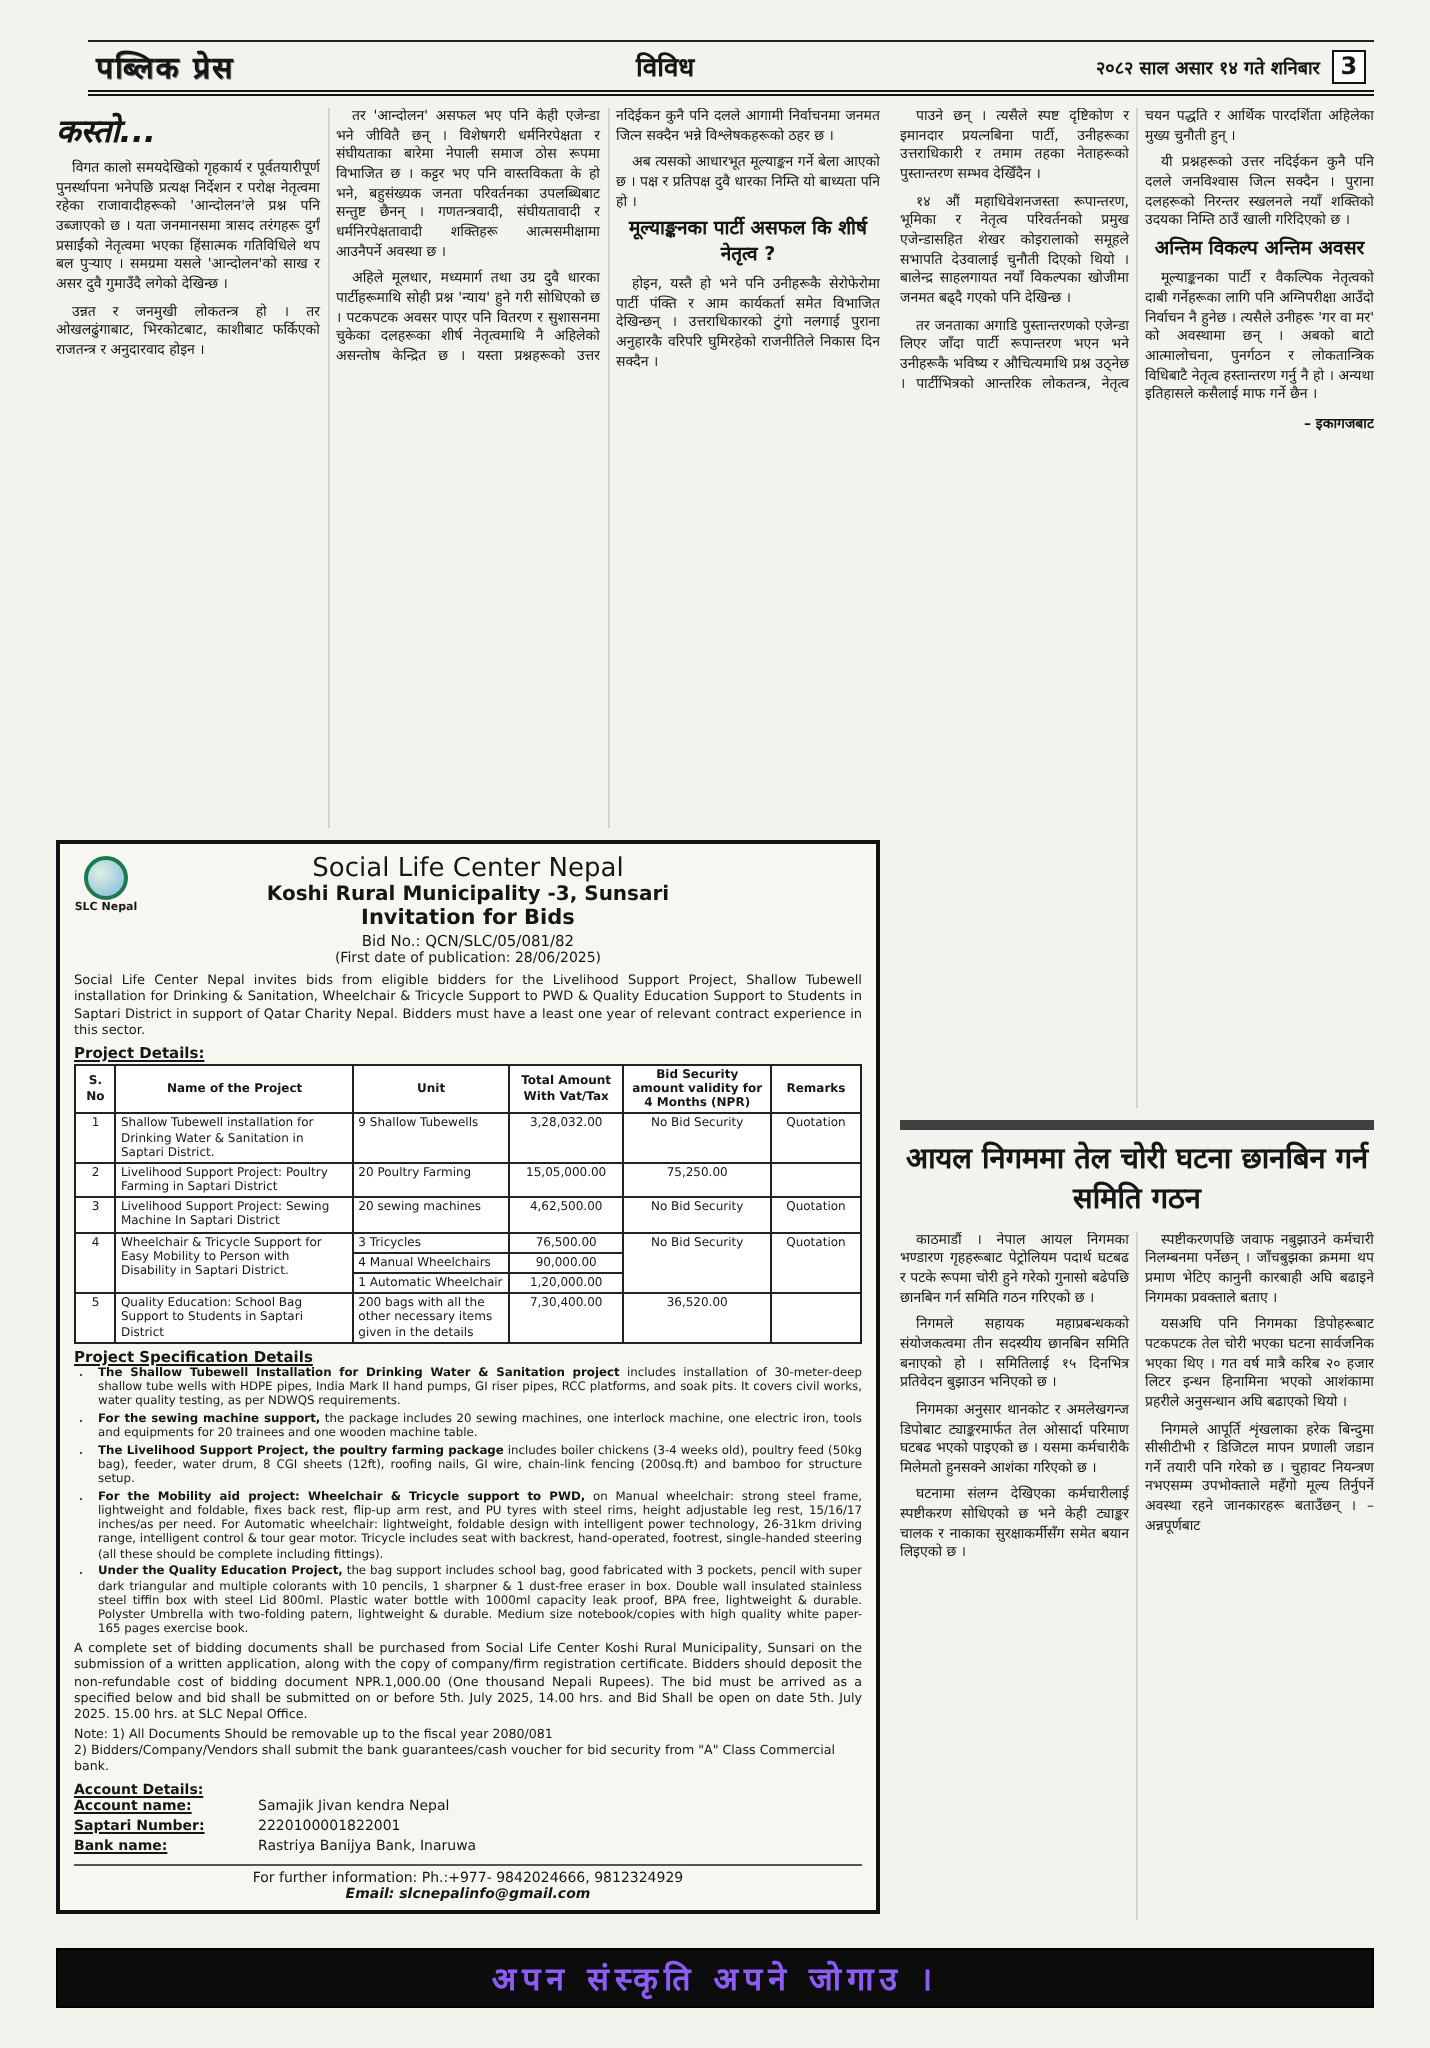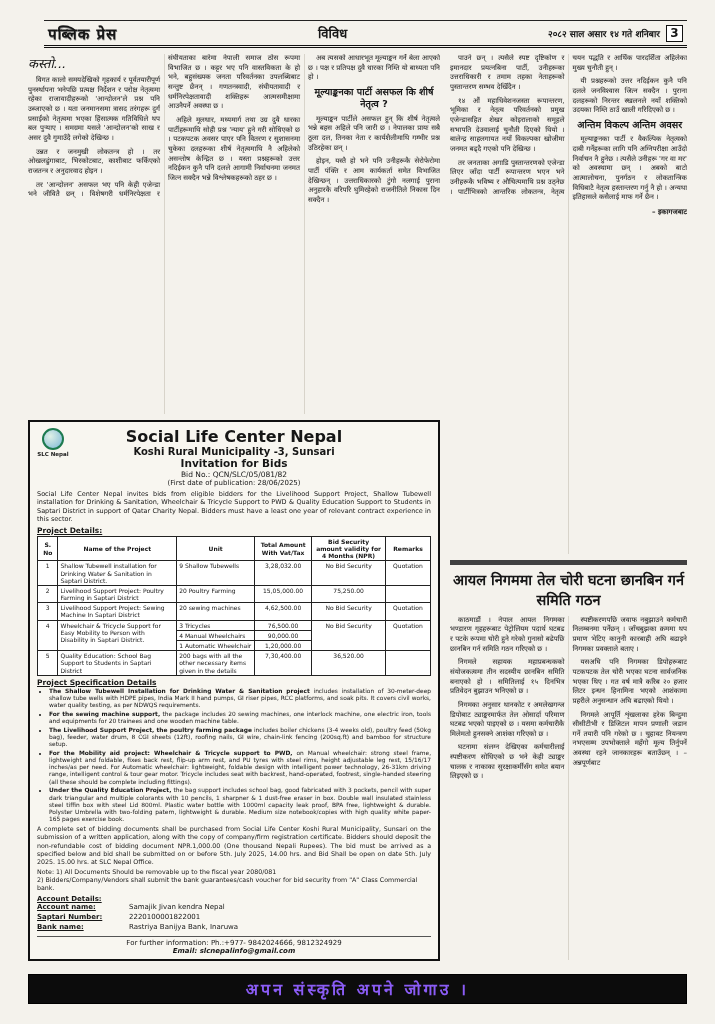--- a/index.html
+++ b/index.html
@@ -24,35 +24,35 @@
     width: 17px; height: 17px; border: 1.5px solid #111; font-size: 12px; font-weight: bold;
     background: #fff;
   }
   
   .content { position: absolute; top: 54px; left: 28px; right: 28px; bottom: 58px; display: flex; gap: 10px; }
   .left-region { width: 412px; flex: none; }
   .right-region { flex: 1; min-width: 0; }
   .col-flow { text-align: justify; overflow: hidden; }
   .cols-3 { columns: 3; column-gap: 8px; column-rule: 1px solid #d8d4ca; height: 360px; }
   .cols-2 { columns: 2; column-gap: 8px; column-rule: 1px solid #d8d4ca; height: 500px; }
-  .art-headline { font-size: 13px; font-weight: normal; font-style: italic; margin: 0 0 4px; }
+  .art-headline { font-size: 16px; font-weight: bold; font-style: italic; margin: 0 0 4px; }
   p.body { font-size: 7px; line-height: 1.38; margin: 0 0 4px; text-indent: 8px; }
   .subhead { font-size: 9.5px; font-weight: bold; text-align: center; margin: 3px 0 4px; line-height: 1.3; }
   .attribution { font-size: 7px; font-weight: bold; text-align: right; }
   
   .tender-box {
     position: relative; margin-top: 6px; border: 2px solid #111; background: #f8f6f0;
     padding: 5px 7px 4px;
   }
   .slc-logo { position: absolute; left: 6px; top: 6px; width: 34px; text-align: center; }
   .slc-circle { width: 22px; height: 22px; margin: 0 auto; border-radius: 50%;
     border: 2.5px solid #1d7a4f; background: radial-gradient(circle at 35% 35%, #dff0e6, #7cb8d8); }
   .slc-text { font-size: 5.5px; font-weight: bold; margin-top: 1px; }
   .t-head { text-align: center; }
-  .t-org { font-size: 16px; font-weight: bold; }
+  .t-org { font-size: 13px; font-weight: normal; }
   .t-muni { font-size: 10px; font-weight: bold; }
   .t-inv { font-size: 10.5px; font-weight: bold; }
   .t-bid { font-size: 7.5px; margin-top: 1px; }
   .t-pub { font-size: 7px; }
   .t-intro { font-size: 6.5px; line-height: 1.3; text-align: justify; margin: 3px 0 2px; }
   .t-label { font-size: 7.5px; font-weight: bold; text-decoration: underline; margin: 2px 0 1px; }
   table.bids { width: 100%; border-collapse: collapse; font-size: 6px; line-height: 1.2; background:#fff; }
   table.bids th, table.bids td { border: 1px solid #222; padding: 1px 2px; vertical-align: top; text-align: left; }
   table.bids th { font-weight: bold; text-align: center; vertical-align: middle; }
   table.bids td.c { text-align: center; }
@@ -102,21 +102,20 @@
 
         <p class="body">विगत कालो समयदेखिको गृहकार्य र पूर्वतयारीपूर्ण पुनर्स्थापना भनेपछि प्रत्यक्ष निर्देशन र परोक्ष नेतृत्वमा रहेका राजावादीहरूको 'आन्दोलन'ले प्रश्न पनि उब्जाएको छ । यता जनमानसमा त्रासद तरंगहरू दुर्गं प्रसाईंको नेतृत्वमा भएका हिंसात्मक गतिविधिले थप बल पुर्‍याए । समग्रमा यसले 'आन्दोलन'को साख र असर दुवै गुमाउँदै लगेको देखिन्छ ।</p>
             <p class="body">उन्नत र जनमुखी लोकतन्त्र हो । तर ओखलढुंगाबाट, भिरकोटबाट, काशीबाट फर्किएको राजतन्त्र र अनुदारवाद होइन ।</p>
             <p class="body">तर 'आन्दोलन' असफल भए पनि केही एजेन्डा भने जीवितै छन् । विशेषगरी धर्मनिरपेक्षता र संघीयताका बारेमा नेपाली समाज ठोस रूपमा विभाजित छ । कट्टर भए पनि वास्तविकता के हो भने, बहुसंख्यक जनता परिवर्तनका उपलब्धिबाट सन्तुष्ट छैनन् । गणतन्त्रवादी, संघीयतावादी र धर्मनिरपेक्षतावादी शक्तिहरू आत्मसमीक्षामा आउनैपर्ने अवस्था छ ।</p>
             <p class="body">अहिले मूलधार, मध्यमार्ग तथा उग्र दुवै धारका पार्टीहरूमाथि सोही प्रश्न 'न्याय' हुने गरी सोधिएको छ । पटकपटक अवसर पाएर पनि वितरण र सुशासनमा चुकेका दलहरूका शीर्ष नेतृत्वमाथि नै अहिलेको असन्तोष केन्द्रित छ । यस्ता प्रश्नहरूको उत्तर नदिईकन कुनै पनि दलले आगामी निर्वाचनमा जनमत जित्न सक्दैन भन्ने विश्लेषकहरूको ठहर छ ।</p>
             <p class="body">अब त्यसको आधारभूत मूल्याङ्कन गर्ने बेला आएको छ । पक्ष र प्रतिपक्ष दुवै धारका निम्ति यो बाध्यता पनि हो ।</p>
           </div>
         <h3 class="subhead">मूल्याङ्कनका पार्टी असफल कि शीर्ष नेतृत्व ?</h3>
         <div>
 
-        <p class="body">मूल्याङ्कन पार्टीले असफल हुन् कि शीर्ष नेतृत्वले भन्ने बहस अहिले पनि जारी छ । नेपालका प्रायः सबै ठूला दल, तिनका नेता र कार्यशैलीमाथि गम्भीर प्रश्न उठिरहेका छन् ।</p>
             <p class="body">होइन, यस्तै हो भने पनि उनीहरूकै सेरोफेरोमा पार्टी पंक्ति र आम कार्यकर्ता समेत विभाजित देखिन्छन् । उत्तराधिकारको टुंगो नलगाई पुराना अनुहारकै वरिपरि घुमिरहेको राजनीतिले निकास दिन सक्दैन ।</p>
           </div>
       </div>
 
       <div class="tender-box">
         <div class="slc-logo">
           <div class="slc-circle"></div>
           <div class="slc-text">SLC Nepal</div>
         </div>
         <div class="t-head">

